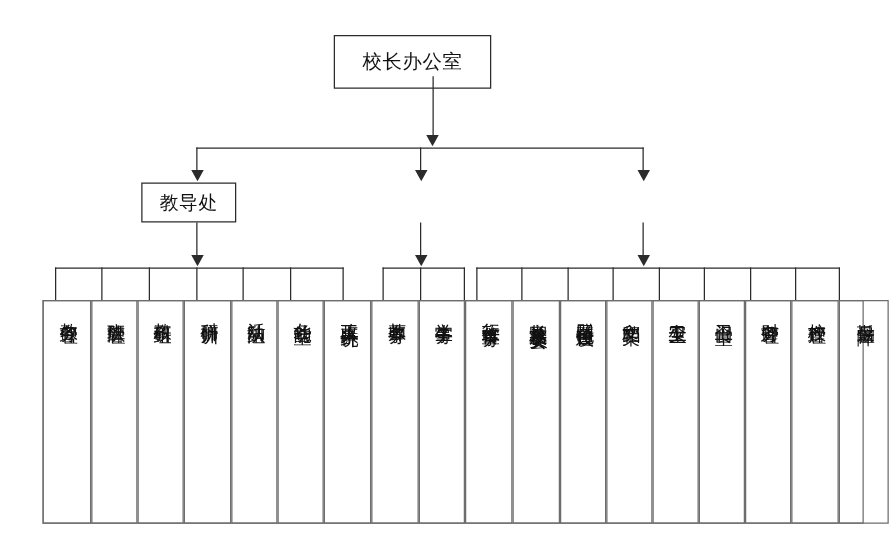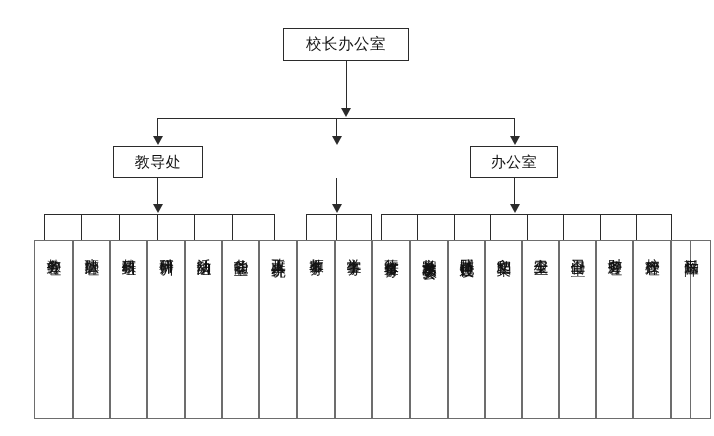--- a/index.html
+++ b/index.html
@@ -31,34 +31,34 @@
   .node-label {
     font-size: 15px;
     line-height: 1;
     color: #111111;
     letter-spacing: 0.5px;
     white-space: nowrap;
   }
 
   
   #box-principal-office {
-    left: 283px;
+    left: 267px;
     top: 28px;
     width: 126px;
-    height: 33px;
+    height: 43px;
     text-align: center;
   }
   #box-principal-office .node-label { font-size: 15.5px; }
 
   
   .level2-box {
     height: 32px;
     top: 146px;
   }
-  #box-academic-affairs { left: 113px; width: 90px; }
+  #box-academic-affairs { left: 113px; width: 76px; }
   #box-grade-group      { left: 292px; width: 88px; }
   #box-general-office   { left: 470px; width: 88px; }
 
   
   .vline {
     position: absolute;
     width: 1px;
     background: #2b2b2b;
   }
   .hline {
@@ -145,23 +145,20 @@
   <div class="arrow-down" style="left:332px; top:136px;"></div>
 
   <div class="vline" style="left:514px; top:118px; height:19px;"></div>
   <div class="arrow-down" style="left:510px; top:136px;"></div>
 
   <div class="node-box level2-box" id="box-academic-affairs">
     <span class="node-label">教导处</span>
   </div>
 
 
-  <div class="node-box level2-box" id="box-general-office">
-    <span class="node-label">办公室</span>
-  </div>
 
   <div class="vline" style="left:157px; top:178px; height:27px;"></div>
   <div class="arrow-down" style="left:153px; top:204px;"></div>
 
   <div class="vline" style="left:336px; top:178px; height:27px;"></div>
   <div class="arrow-down" style="left:332px; top:204px;"></div>
 
   <div class="vline" style="left:514px; top:178px; height:27px;"></div>
   <div class="arrow-down" style="left:510px; top:204px;"></div>
 

